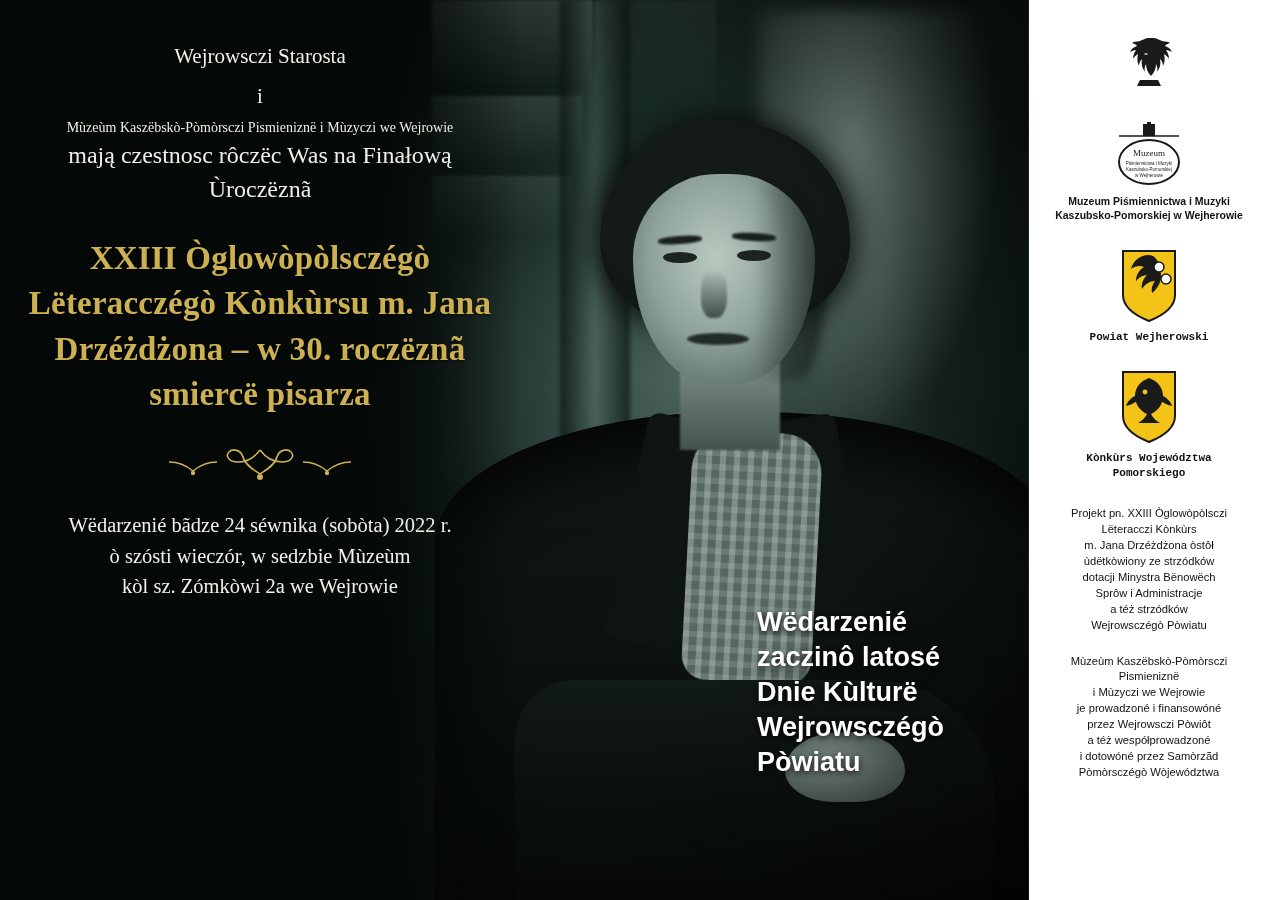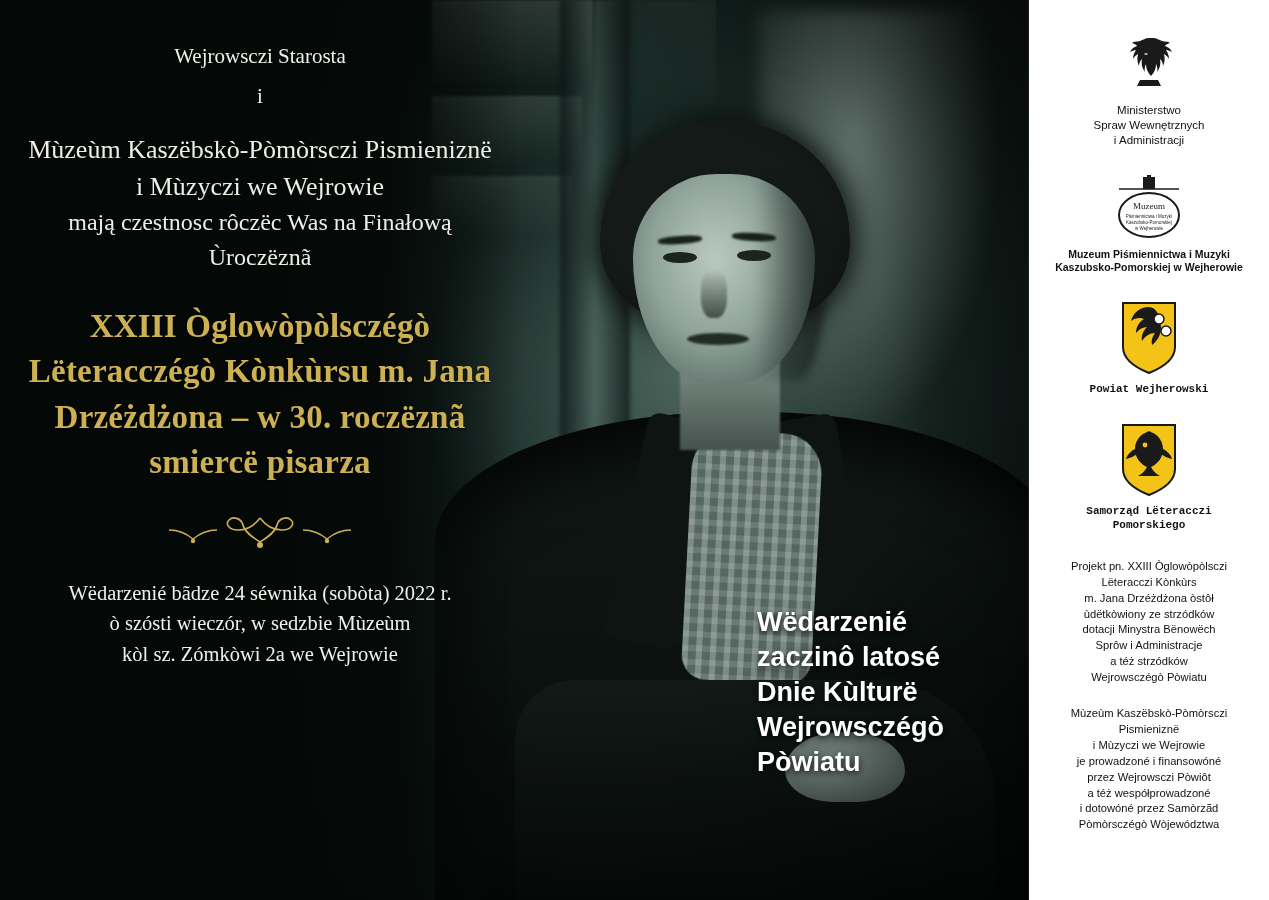--- a/index.html
+++ b/index.html
@@ -145,23 +145,23 @@
     color: #efeee6;
   }
   .intro {
     font-size: 21px;
     line-height: 1.42;
     color: #f2f1e9;
     margin: 14px 0 0 0;
   }
   .intro .ln { display: block; }
   .org {
-    font-size: 26px;
+    font-size: 14px;
     line-height: 1.42;
-    margin-top: 20px;
+    margin-top: 6px;
   }
   .invite {
     font-size: 24px;
     line-height: 1.42;
   }
   .title {
     margin-top: 30px;
     color: #cdb052;
     font-weight: bold;
     font-size: 33px;
@@ -333,25 +333,20 @@
   <div class="sidebar">
 
     <div class="logo-block">
       <svg class="eagle" viewBox="0 0 58 62" aria-hidden="true">
         <g fill="#1a1a1a">
           <path d="M29 4c-4 0-6 2-9 3-3 1-6 0-8 2 2 1 4 1 5 3-3 1-6 3-7 6 2-1 4-2 6-2-2 3-3 6-3 9 1-2 3-4 5-5-1 4-1 8 1 12 0-3 1-5 3-7-1 5 0 9 3 13-1-3 0-6 1-8 0 5 2 9 5 12 3-3 5-7 5-12 1 2 2 5 1 8 3-4 4-8 3-13 2 2 3 4 3 7 2-4 2-8 1-12 2 1 4 3 5 5 0-3-1-6-3-9 2 0 4 1 6 2-1-3-4-5-7-6 1-2 3-2 5-3-2-2-5-1-8-2-3-1-5-3-9-3z"></path>
           <path d="M24 20c1-1 3-1 4 0-1 1-3 1-4 0z" fill="#fff"></path>
           <path d="M20 46h18l3 6H17z"></path>
         </g>
       </svg>
-      <div class="cap">
-        <div>Ministerstwo</div>
-        <div>Spraw Wewnętrznych</div>
-        <div>i Administracji</div>
-      </div>
     </div>
 
     <div class="logo-block">
       <svg class="museum-logo" viewBox="0 0 92 66" aria-hidden="true">
         <rect x="40" y="2" width="12" height="12" fill="#1a1a1a"></rect>
         <rect x="44" y="0" width="4" height="4" fill="#1a1a1a"></rect>
         <ellipse cx="46" cy="40" rx="30" ry="22" fill="none" stroke="#1a1a1a" stroke-width="2"></ellipse>
         <text x="46" y="34" font-size="9" text-anchor="middle" font-family="Liberation Serif, serif" fill="#1a1a1a">Muzeum</text>
         <text x="46" y="43" font-size="4.5" text-anchor="middle" font-family="Liberation Sans, sans-serif" fill="#1a1a1a">Piśmiennictwa i Muzyki</text>
         <text x="46" y="49" font-size="4.5" text-anchor="middle" font-family="Liberation Sans, sans-serif" fill="#1a1a1a">Kaszubsko-Pomorskiej</text>
@@ -378,21 +373,21 @@
 
     <div class="logo-block">
       <svg class="crest" viewBox="0 0 60 74" aria-hidden="true">
         <path d="M4 2h52v44c0 14-16 22-26 26C20 68 4 60 4 46z" fill="#f3c417" stroke="#1a1a1a" stroke-width="2"></path>
         <path d="M34 8c-10 0-18 8-18 18 0 8 5 15 12 18-2 4-5 7-9 9h22c-4-2-7-5-9-9 7-3 12-10 12-18 0-10-8-18-18-18z" fill="#1a1a1a"></path>
         <circle cx="26" cy="22" r="2.4" fill="#f3c417"></circle>
         <path d="M16 26c-4 2-8 6-9 10 5-1 9-3 12-6z" fill="#1a1a1a"></path>
         <path d="M44 26c4 2 8 6 9 10-5-1-9-3-12-6z" fill="#1a1a1a"></path>
       </svg>
       <div class="cap semi">
-        <div>Samorząd Lëteracczi</div>
+        <div>Kònkùrs Województwa</div>
         <div>Pomorskiego</div>
       </div>
     </div>
 
     <div class="para">
       <div>Projekt pn. XXIII Òglowòpòlsczi</div>
       <div>Lëteracczi Kònkùrs</div>
       <div>m. Jana Drzéżdżona òstôł</div>
       <div>ùdëtkòwiony ze strzódków</div>
       <div>dotacji Minystra Bënowëch</div>

